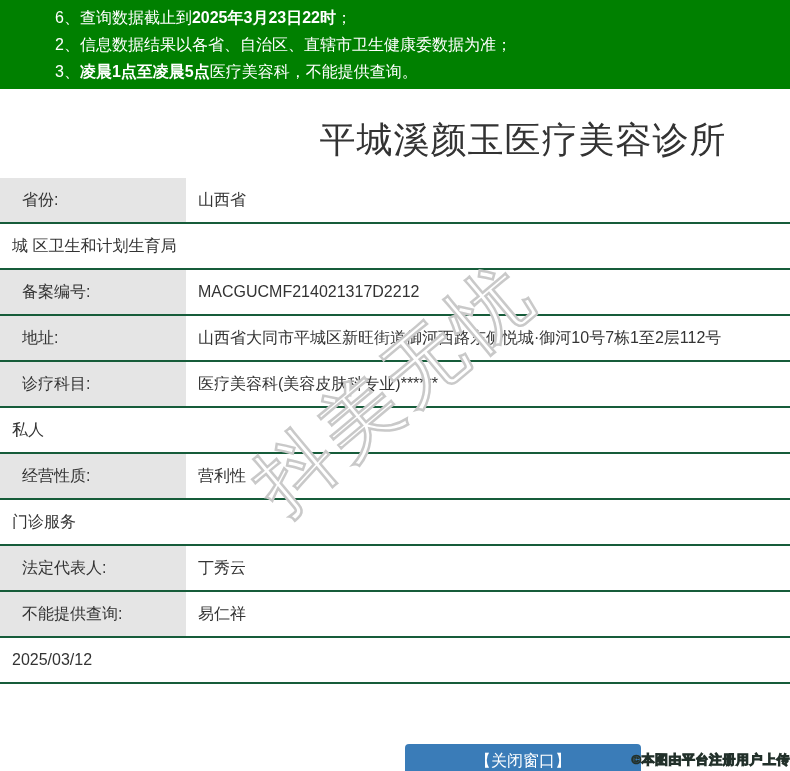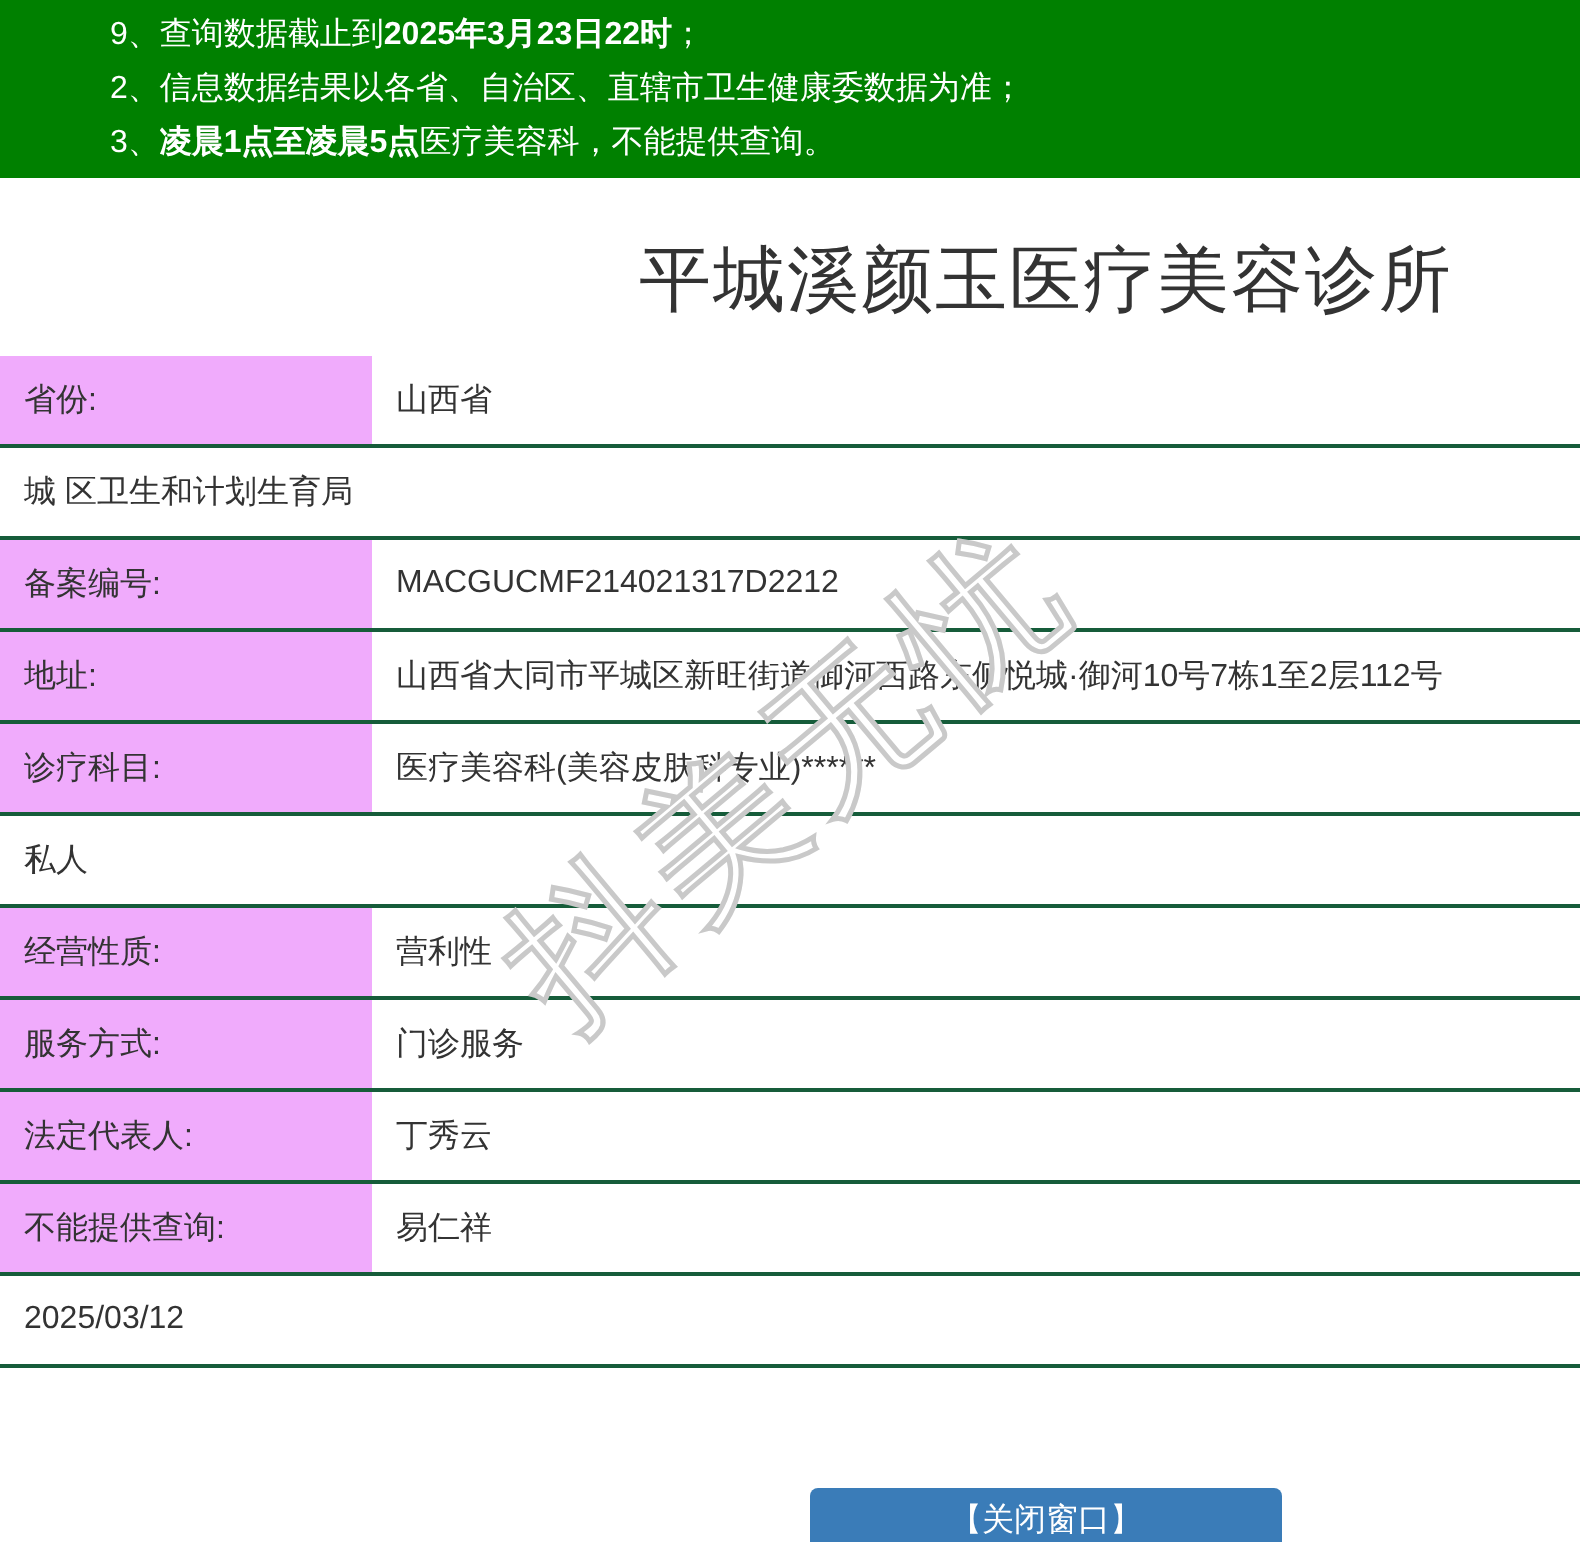--- a/index.html
+++ b/index.html
@@ -53,22 +53,22 @@
     align-items: center;
     font-size: 16px;
     color: #333333;
   }
   .cell-label {
     box-sizing: border-box;
     width: 186px;
     align-self: stretch;
     display: flex;
     align-items: center;
-    padding-left: 12px;
-    background: #f0abfc;
+    padding-left: 22px;
+    background: #e5e5e5;
     flex: none;
   }
   .cell-value {
     box-sizing: border-box;
     padding-left: 12px;
     flex: 1;
     white-space: nowrap;
   }
 
   
@@ -121,21 +121,21 @@
     white-space: nowrap;
   }
 </style>
 </head>
 <body>
 
 <div class="viewport">
   <div class="page">
 
     <div class="notice-bar">
-      <div class="notice-line"><span>9、查询数据截止到</span><b>2025年3月23日22时</b><span>；</span></div>
+      <div class="notice-line"><span>6、查询数据截止到</span><b>2025年3月23日22时</b><span>；</span></div>
       <div class="notice-line"><span>2、信息数据结果以各省、自治区、直辖市卫生健康委数据为准；</span><b></b><span></span></div>
       <div class="notice-line"><span>3、</span><b>凌晨1点至凌晨5点</b><span>医疗美容科，不能提供查询。</span></div>
     </div>
 
     <h1 class="title">平城溪颜玉医疗美容诊所</h1>
 
     <div class="info-table" id="info-table">
   <div class="row">
     <div class="cell-label">省份:</div>
     <div class="cell-value">山西省</div>
@@ -163,21 +163,20 @@
   <div class="row">
     <div class="cell-value">私人</div>
   </div>
 
   <div class="row">
     <div class="cell-label">经营性质:</div>
     <div class="cell-value">营利性</div>
   </div>
 
   <div class="row">
-    <div class="cell-label">服务方式:</div>
     <div class="cell-value">门诊服务</div>
   </div>
 
   <div class="row">
     <div class="cell-label">法定代表人:</div>
     <div class="cell-value">丁秀云</div>
   </div>
 
   <div class="row">
     <div class="cell-label">不能提供查询:</div>
@@ -186,13 +185,14 @@
 
   <div class="row">
     <div class="cell-value">2025/03/12</div>
   </div>
 </div>
 
     <button class="close-btn">【关闭窗口】</button>
   </div>
 
   <div class="watermark">抖美无忧</div>
+  <div class="copyright">©本图由平台注册用户上传</div>
 </div>
 
 </body></html>

